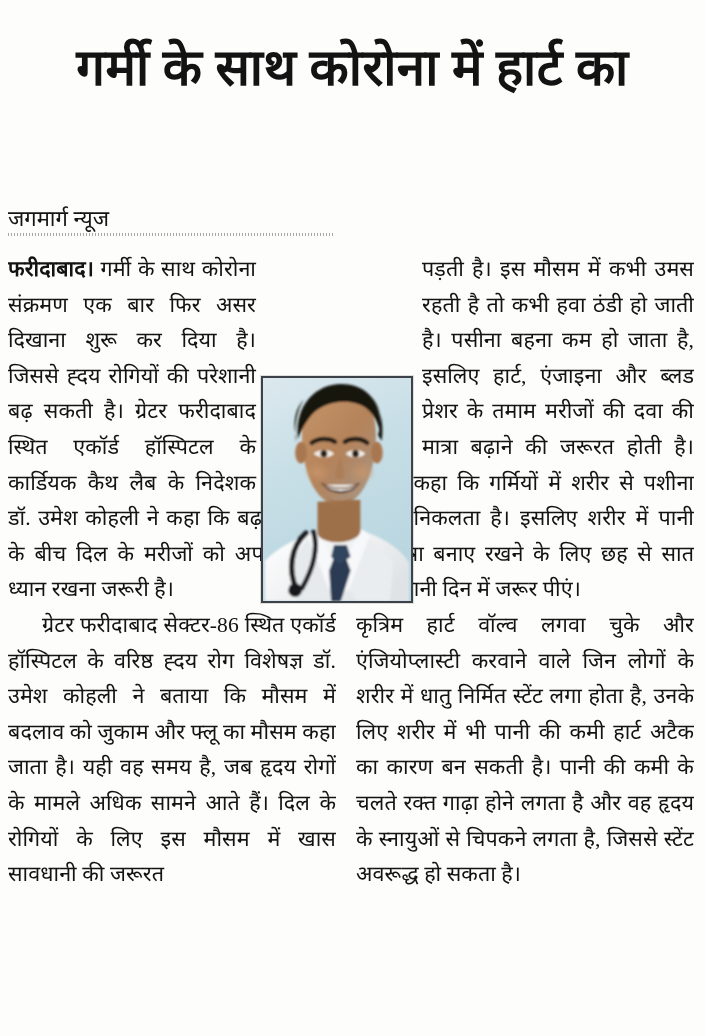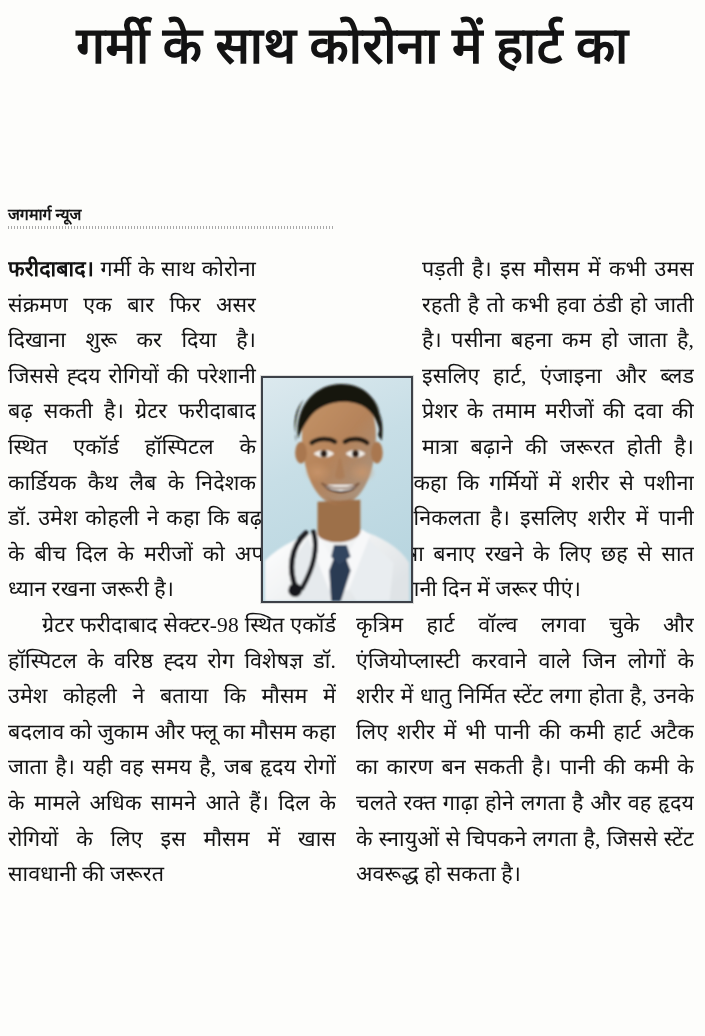--- a/index.html
+++ b/index.html
@@ -18,21 +18,21 @@
     background: #fdfdfb;
     overflow: hidden;
     color: #151515;
     box-sizing: border-box;
   }
 
   
   .headline {
     position: absolute;
     left: 0;
-    top: 10px;
+    top: 32px;
     width: 705px;
     text-align: center;
     font-family: "Liberation Serif", "DejaVu Serif", serif;
     font-weight: bold;
     font-size: 50px;
     line-height: 1.42;
     letter-spacing: -0.2px;
     color: #131313;
     -webkit-font-smoothing: none;
   }
@@ -51,22 +51,22 @@
 
   
   .byline-wrap {
     position: absolute;
     left: 8px;
     top: 206px;
     width: 326px;
   }
   .byline {
     font-family: "Liberation Serif", "DejaVu Serif", serif;
-    font-weight: bold;
-    font-size: 16px;
+    font-weight: normal;
+    font-size: 22px;
     line-height: 1.15;
     color: #141414;
     display: inline-block;
   }
   .byline-rule {
     margin-top: 2px;
     width: 100%;
     height: 3px;
     background-image: repeating-linear-gradient(
       to right,
@@ -144,21 +144,21 @@
     <span class="hl-line l1">गर्मी के साथ कोरोना में हार्ट का</span>
   </div>
 
   <div class="byline-wrap">
     <div class="byline">जगमार्ग न्यूज</div>
     <div class="byline-rule"></div>
   </div>
 
   <div class="col col-left">
     <p><span class="shim-right"></span><span class="dateline">फरीदाबाद।</span><span> गर्मी के साथ कोरोना संक्रमण एक बार फिर असर दिखाना शुरू कर दिया है। जिससे ह्दय रोगियों की परेशानी बढ़ सकती है। ग्रेटर फरीदाबाद स्थित एकॉर्ड हॉस्पिटल के कार्डियक कैथ लैब के निदेशक डॉ. उमेश कोहली ने कहा कि बढ़ते कोरोना के बीच दिल के मरीजों को अपना विशेष ध्यान रखना जरूरी है।</span></p>
-    <p class="indent">ग्रेटर फरीदाबाद सेक्टर-98 स्थित एकॉर्ड हॉस्पिटल के वरिष्ठ ह्दय रोग विशेषज्ञ डॉ. उमेश कोहली ने बताया कि मौसम में बदलाव को जुकाम और फ्लू का मौसम कहा जाता है। यही वह समय है, जब हृदय रोगों के मामले अधिक सामने आते हैं। दिल के रोगियों के लिए इस मौसम में खास सावधानी की जरूरत</p>
+    <p class="indent">ग्रेटर फरीदाबाद सेक्टर-86 स्थित एकॉर्ड हॉस्पिटल के वरिष्ठ ह्दय रोग विशेषज्ञ डॉ. उमेश कोहली ने बताया कि मौसम में बदलाव को जुकाम और फ्लू का मौसम कहा जाता है। यही वह समय है, जब हृदय रोगों के मामले अधिक सामने आते हैं। दिल के रोगियों के लिए इस मौसम में खास सावधानी की जरूरत</p>
   </div>
 
   <div class="col col-right">
     <p><span class="shim-left"></span><span>पड़ती है। इस मौसम में कभी उमस रहती है तो कभी हवा ठंडी हो जाती है। पसीना बहना कम हो जाता है, इसलिए हार्ट, एंजाइना और ब्लड प्रेशर के तमाम मरीजों की दवा की मात्रा बढ़ाने की जरूरत होती है। उन्होंने कहा कि गर्मियों में शरीर से पशीना ज्यादा निकलता है। इसलिए शरीर में पानी की मात्रा बनाए रखने के लिए छह से सात लीटर पानी दिन में जरूर पीएं।</span></p>
     <p> कृत्रिम हार्ट वॉल्व लगवा चुके और एंजियोप्लास्टी करवाने वाले जिन लोगों के शरीर में धातु निर्मित स्टेंट लगा होता है, उनके लिए शरीर में भी पानी की कमी हार्ट अटैक का कारण बन सकती है। पानी की कमी के चलते रक्त गाढ़ा होने लगता है और वह हृदय के स्नायुओं से चिपकने लगता है, जिससे स्टेंट अवरूद्ध हो सकता है।</p>
   </div>
 
   <div class="photo">
     <svg viewBox="0 0 152 227" preserveAspectRatio="none">
       <defs>

